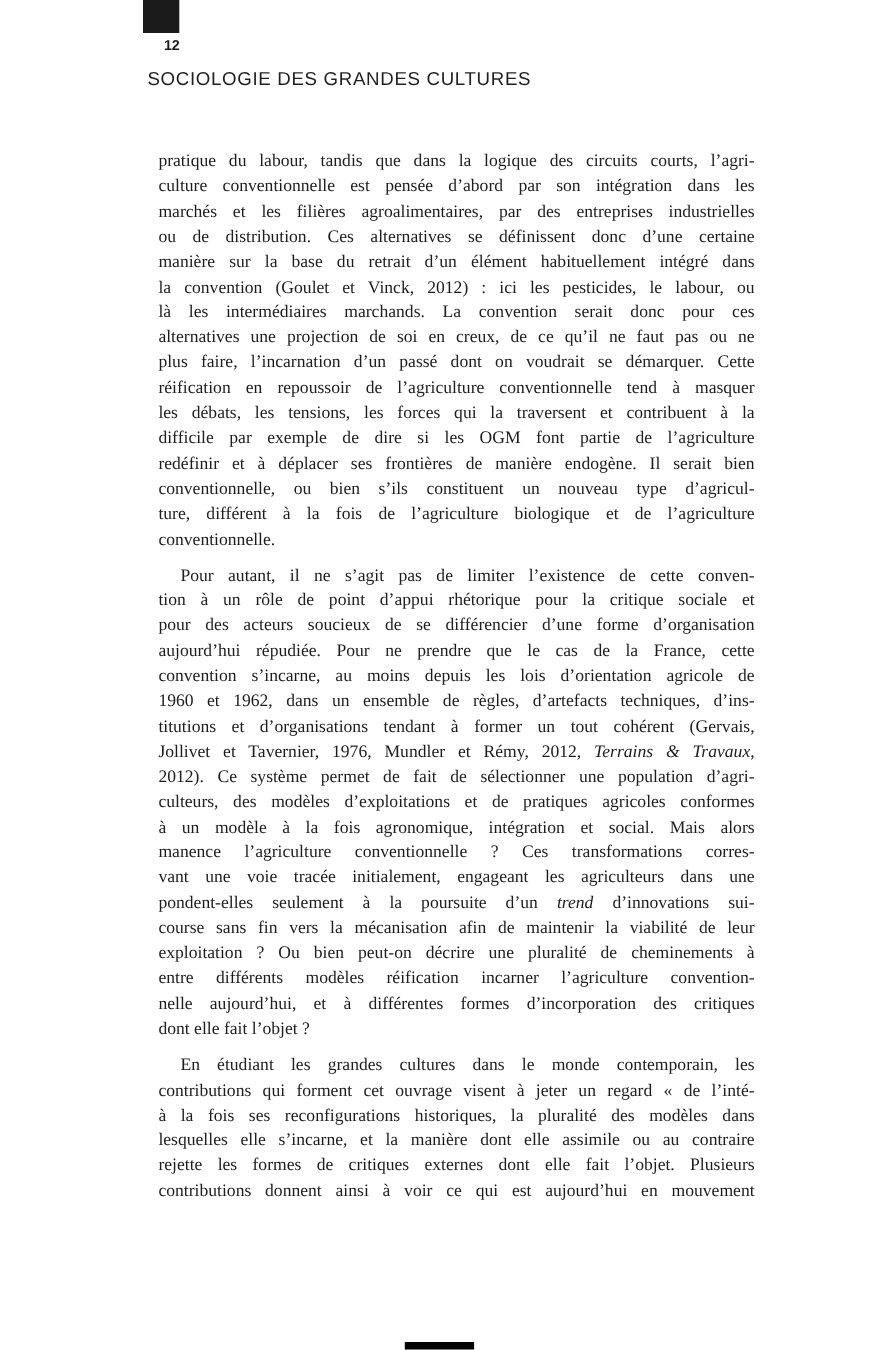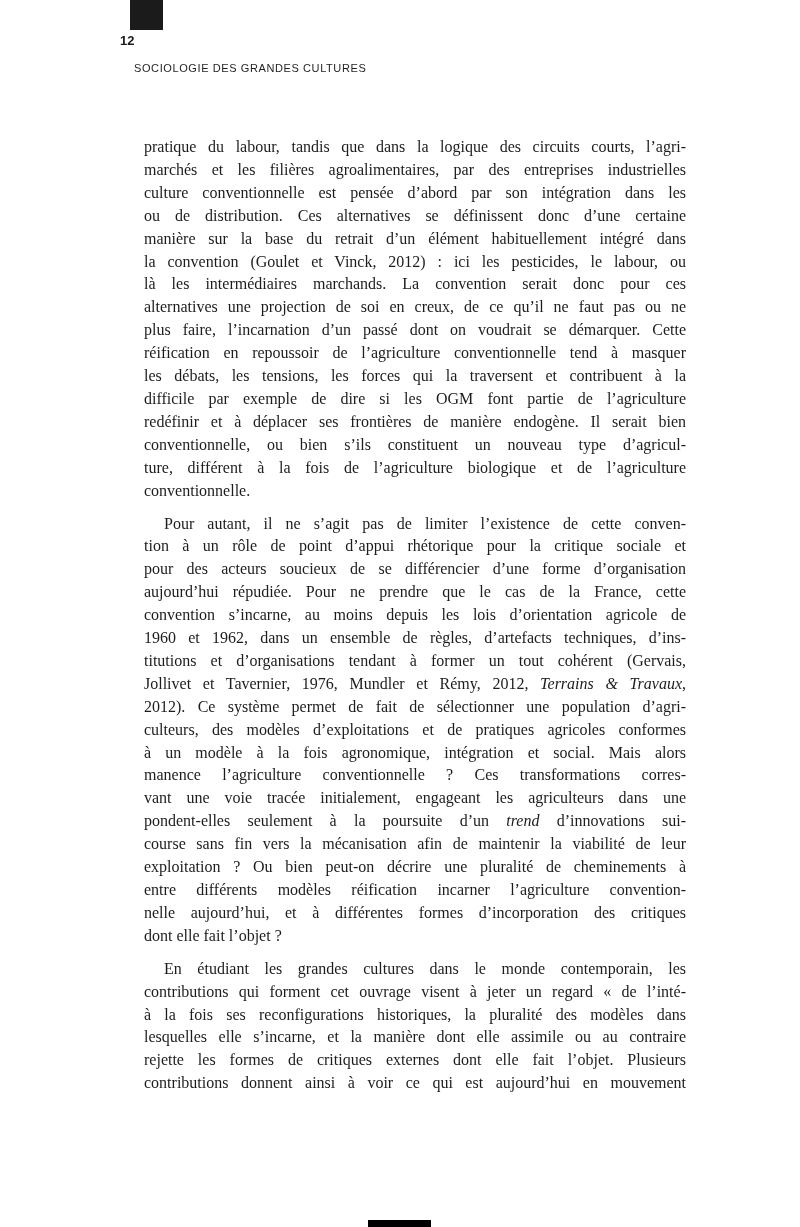--- a/index.html
+++ b/index.html
@@ -9,28 +9,28 @@
     position: relative;
     overflow: hidden;
     font-family: "Liberation Serif", serif;
     color: #1c1c1c;
   }
   .page-tab {
     position: absolute; left: 130px; top: 0; width: 33px; height: 30px;
     background: #1b1b1b;
   }
   .page-number {
-    position: absolute; left: 120px; top: 33px;
+    position: absolute; left: 149px; top: 33px;
     font-family: "Liberation Sans", sans-serif;
     font-weight: bold; font-size: 13px; color: #1a1a1a;
   }
   .running-title {
     position: absolute; left: 134px; top: 62px;
     font-family: "Liberation Sans", sans-serif;
-    font-size: 11px; letter-spacing: 0.6px; color: #1f1f1f;
+    font-size: 17px; letter-spacing: 0.6px; color: #1f1f1f;
   }
   .body-text {
     position: absolute; left: 134px; top: 126px; width: 562px;
     font-size: 16px; line-height: 22.9px;
   }
   .paragraph { margin: 10px; }
   .line {
     text-align: justify;
     text-align-last: justify;
   }
@@ -44,22 +44,22 @@
 </style>
 </head>
 <body>
 
 <div class="page-tab"></div>
 <div class="page-number">12</div>
 <div class="running-title">SOCIOLOGIE DES GRANDES CULTURES</div>
 <div class="body-text">
     <div class="paragraph">
       <div class="line"><span>pratique du labour, tandis que dans la logique des circuits courts, l’agri-</span></div>
+      <div class="line"><span>culture conventionnelle est pensée d’abord par son intégration dans les</span></div>
       <div class="line"><span>marchés et les filières agroalimentaires, par des entreprises industrielles</span></div>
-      <div class="line"><span>culture conventionnelle est pensée d’abord par son intégration dans les</span></div>
       <div class="line"><span>ou de distribution. Ces alternatives se définissent donc d’une certaine</span></div>
       <div class="line"><span>manière sur la base du retrait d’un élément habituellement intégré dans</span></div>
       <div class="line"><span>la convention (Goulet et Vinck, 2012) : ici les pesticides, le labour, ou</span></div>
       <div class="line"><span>là les intermédiaires marchands. La convention serait donc pour ces</span></div>
       <div class="line"><span>alternatives une projection de soi en creux, de ce qu’il ne faut pas ou ne</span></div>
       <div class="line"><span>plus faire, l’incarnation d’un passé dont on voudrait se démarquer. Cette</span></div>
       <div class="line"><span>réification en repoussoir de l’agriculture conventionnelle tend à masquer</span></div>
       <div class="line"><span>les débats, les tensions, les forces qui la traversent et contribuent à la</span></div>
       <div class="line"><span>difficile par exemple de dire si les OGM font partie de l’agriculture</span></div>
       <div class="line"><span>redéfinir et à déplacer ses frontières de manière endogène. Il serait bien</span></div>

